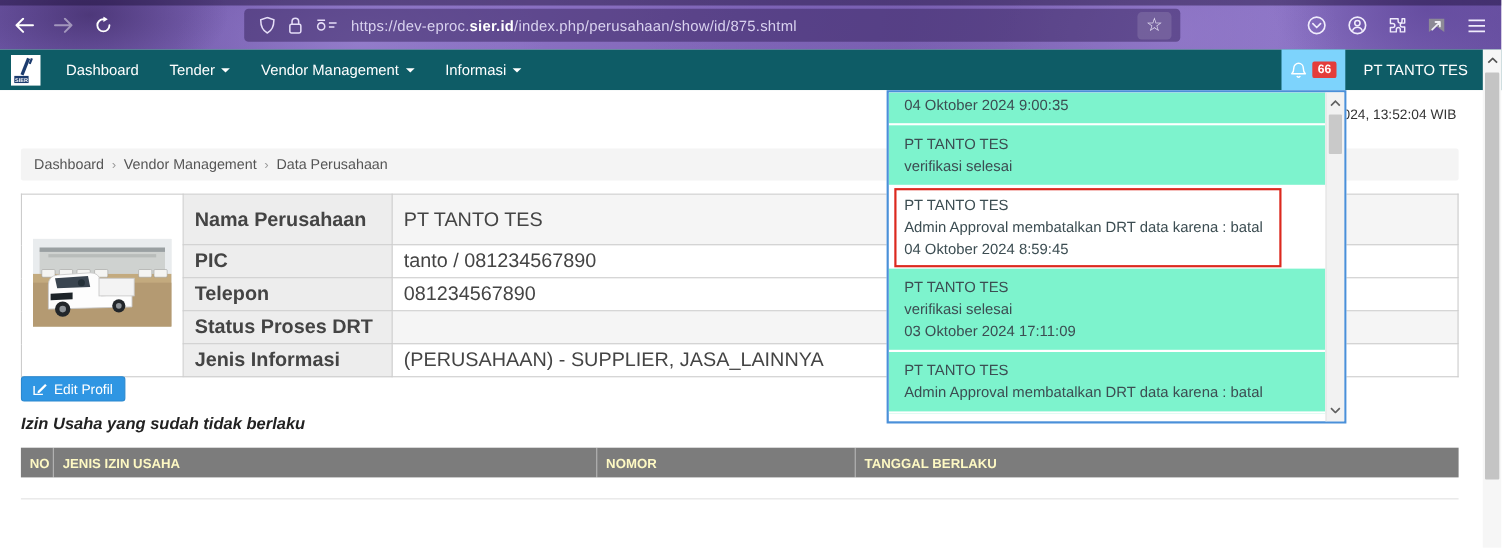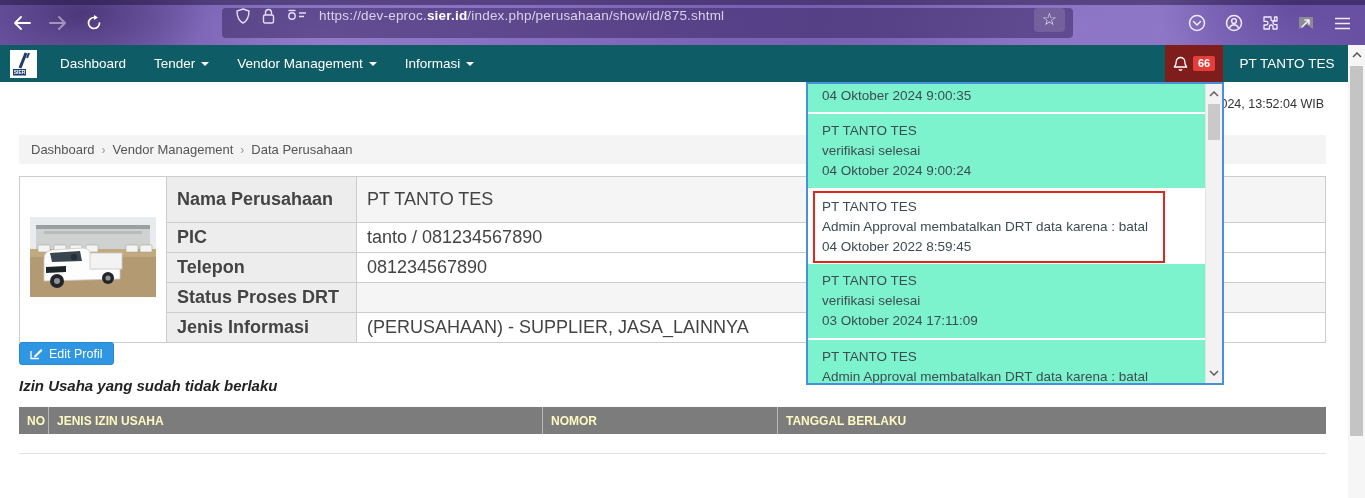--- a/index.html
+++ b/index.html
@@ -16,40 +16,40 @@
       radial-gradient(ellipse 200px 100px at 95% 20%, rgba(90,65,150,.6), transparent 70%),
       linear-gradient(100deg,#6f58a8,#8a70c2 35%,#7a60b0 60%,#8d75c6 85%,#6d55a5);
   }
   .chrome::before { content:""; position:absolute; top:0; left:0; right:0; height:5px;
     background:rgba(25,12,50,.45); }
   .chrome-btn { position:absolute; top:9px; width:28px; height:28px; display:flex;
     align-items:center; justify-content:center; border-radius:4px; color:#fff; }
   .chrome-btn svg { display:block; }
   .dimmed { opacity:.45; }
   .urlbar { position:absolute; left:222px; top:8px; width:851px; height:30px;
-    background:rgba(48,30,85,.48); border-radius:4px; display:flex; align-items:flex-start;
+    background:rgba(48,30,85,.48); border-radius:4px; display:flex; align-items:center;
     padding:0 8px; color:#ece6fb; }
   .urlbar .u-icon { margin:0 6px; display:flex; align-items:center; }
   .url-text { font-size:13.5px; margin-left:6px; white-space:nowrap; overflow:hidden;
     flex:1; color:#d9d2ef; letter-spacing:.2px; }
   .url-text .u-domain { color:#ffffff; font-weight:bold; }
   .star-btn { margin-left:auto; padding:3px 8px; border-radius:4px; background:rgba(255,255,255,.12); }
   .star-glyph { font-size:17px; color:#f0ecfc; line-height:1; }
 
   
   .navbar { position:absolute; top:45px; left:0; width:1365px; height:37px;
     background:#0e5c66; display:flex; align-items:stretch; color:#fff; }
   .brand { width:46px; display:flex; align-items:center; justify-content:center; }
   .nav-menu { display:flex; align-items:stretch; list-style:none; }
   .nav-item { display:flex; align-items:center; gap:6px; padding:0 14px;
     font-size:13.5px; color:#fff; cursor:pointer; white-space:nowrap; }
   .caret { width:0; height:0; border-left:4px solid transparent; border-right:4px solid transparent;
     border-top:4px solid #fff; display:inline-block; }
   .nav-right { margin-left:auto; display:flex; align-items:stretch; }
-  .notif-btn { width:58px; background:#7f1d1d; display:flex; align-items:center;
+  .notif-btn { width:58px; background:#7dd3fc; display:flex; align-items:center;
     justify-content:center; gap:5px; cursor:pointer; }
   .badge { background:#e43d3a; color:#fff; font-size:11px; font-weight:bold;
     padding:2px 5px; border-radius:2px; line-height:1; }
   .user-btn { width:142px; display:flex; align-items:center; justify-content:center;
     font-size:13.5px; padding-right:14px; cursor:pointer; white-space:nowrap; }
 
   
   .page { position:absolute; top:82px; left:0; width:1348px; height:416px; background:#fff; }
   .timestamp { position:absolute; top:15px; right:24px; font-size:12.5px; color:#333; }
   .breadcrumb { position:absolute; top:53px; left:19px; width:1307px; height:29px;
@@ -325,27 +325,26 @@
 </div>
 
 <div class="dropdown">
   <div class="dd-body">
     <div class="dd-item green clipped-top">
       <div>04 Oktober 2024 9:00:35</div>
     </div>
     <div class="dd-item green">
       <div>PT TANTO TES</div>
       <div>verifikasi selesai</div>
-      <div>04 Oktober 2024 9:00:24</div>
     </div>
     <div class="dd-item white">
       <div class="red-outline"></div>
       <div>PT TANTO TES</div>
       <div>Admin Approval membatalkan DRT data karena : batal</div>
-      <div>04 Oktober 2022 8:59:45</div>
+      <div>04 Oktober 2024 8:59:45</div>
     </div>
     <div class="dd-item green">
       <div>PT TANTO TES</div>
       <div>verifikasi selesai</div>
       <div>03 Oktober 2024 17:11:09</div>
     </div>
     <div class="dd-item green">
       <div>PT TANTO TES</div>
       <div>Admin Approval membatalkan DRT data karena : batal</div>
 

